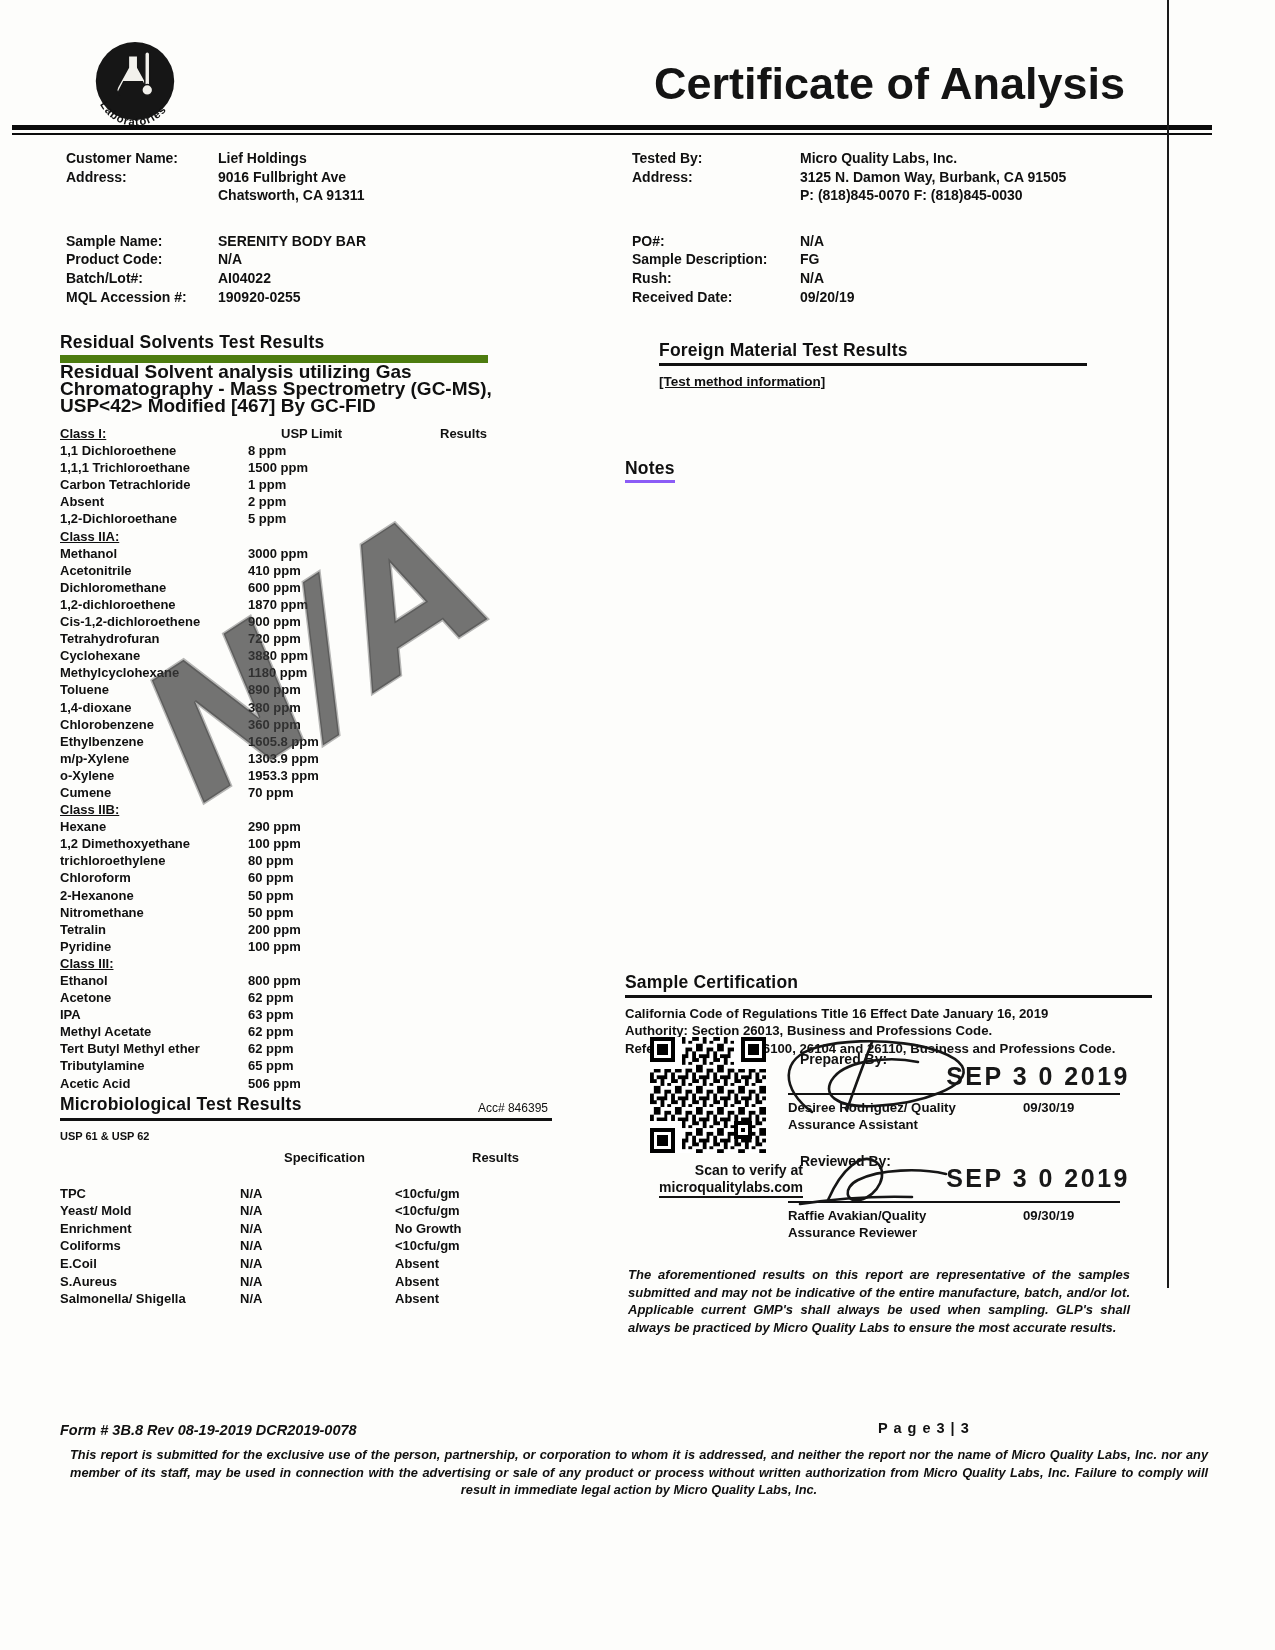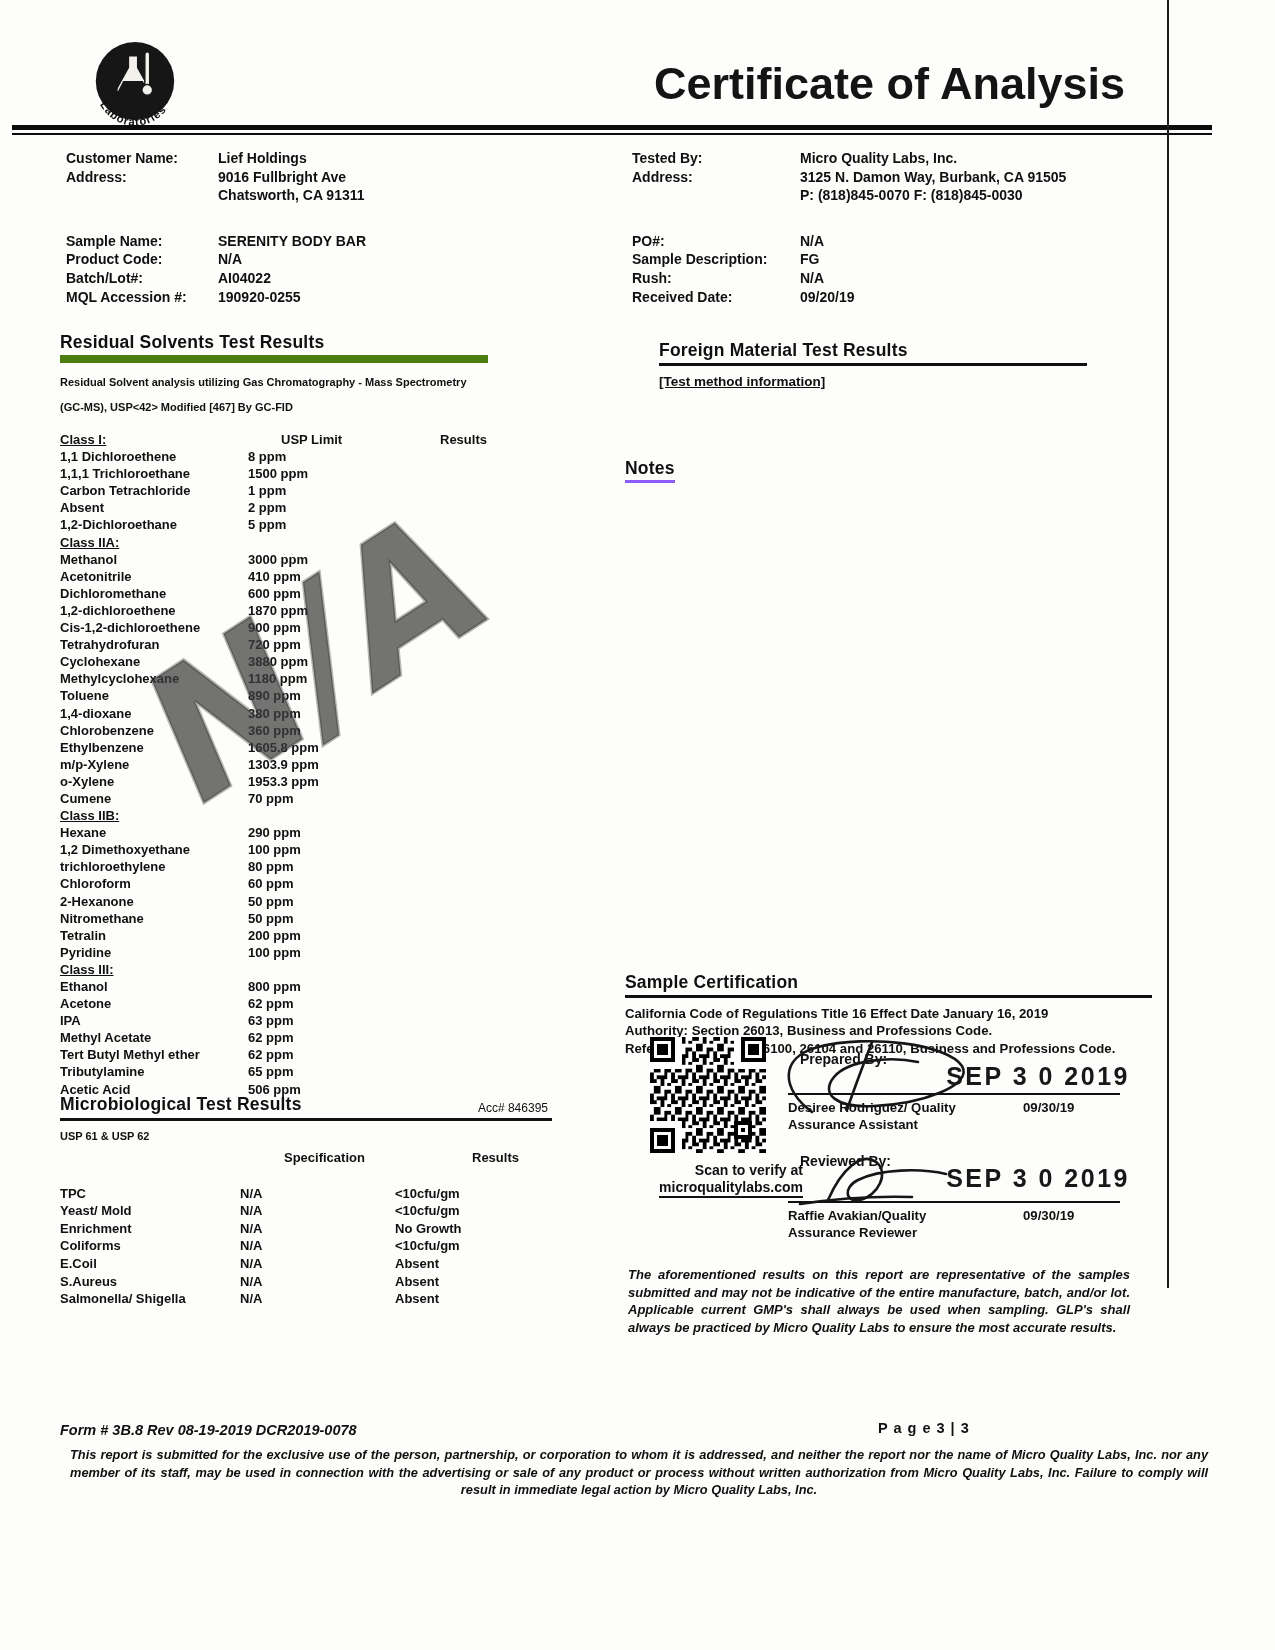--- a/index.html
+++ b/index.html
@@ -21,21 +21,21 @@
   .info-left .info-row{grid-template-columns:152px 1fr;}
   .info-right .info-row{grid-template-columns:168px 1fr;}
   .info-row:nth-child(4){margin-top:27px;}
 
   
   .sec-heading{font-size:17.5px;font-weight:700;letter-spacing:.2px;}
 
   
   .residual{left:60px;top:332px;width:505px;}
   .residual-head{width:428px;border-bottom:8px solid #4d7c0f;padding-bottom:2px;}
-  .residual-subtitle{margin-top:7px;width:432px;font-size:11px;font-weight:700;line-height:25px;}
+  .residual-subtitle{width:432px;font-size:19px;font-weight:700;line-height:17px;}
   .sol-table{margin-top:11px;}
   .sol-row{display:grid;grid-template-columns:188px 162px 1fr;font-size:13px;font-weight:700;line-height:17.1px;}
   .sol-head .c2{padding-left:33px;}
   .sol-head .c3{padding-left:30px;}
   .class-label{text-decoration:underline;}
   .sol-classrow{font-size:13px;font-weight:700;line-height:17.1px;}
 
   
   .micro{left:60px;top:1094px;width:492px;}
   .micro-headrow{display:flex;justify-content:space-between;align-items:flex-end;border-bottom:3px solid #111;padding-bottom:3px;}

